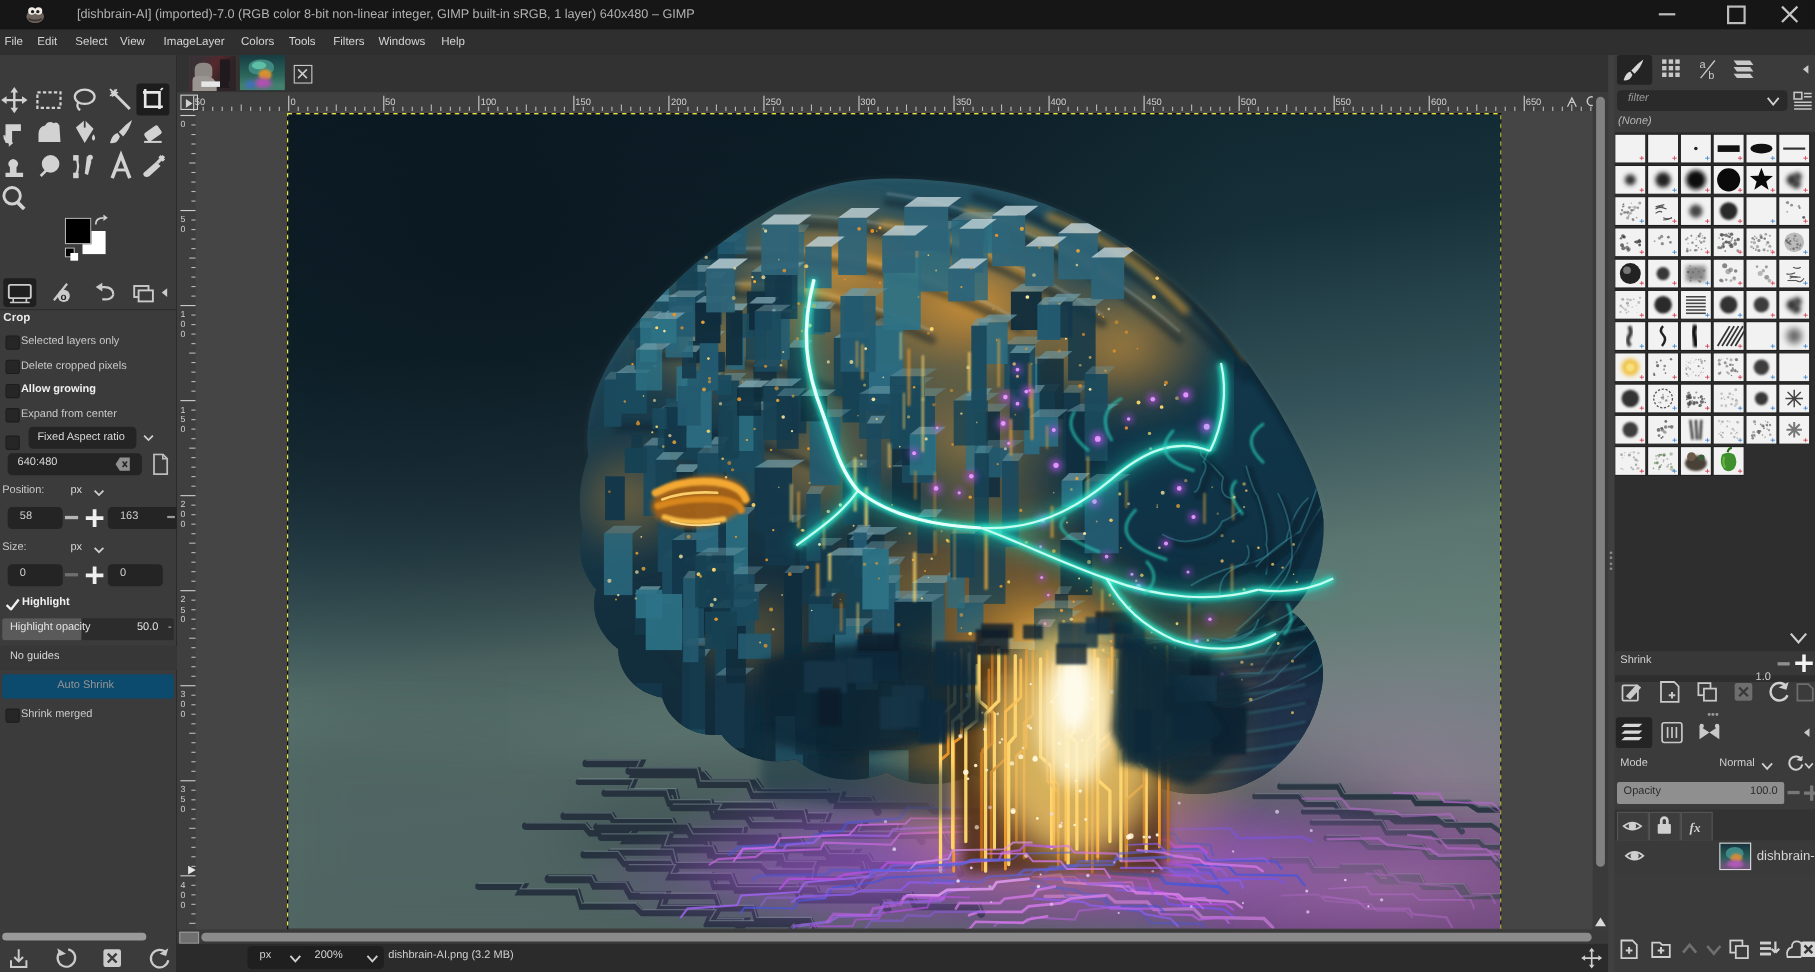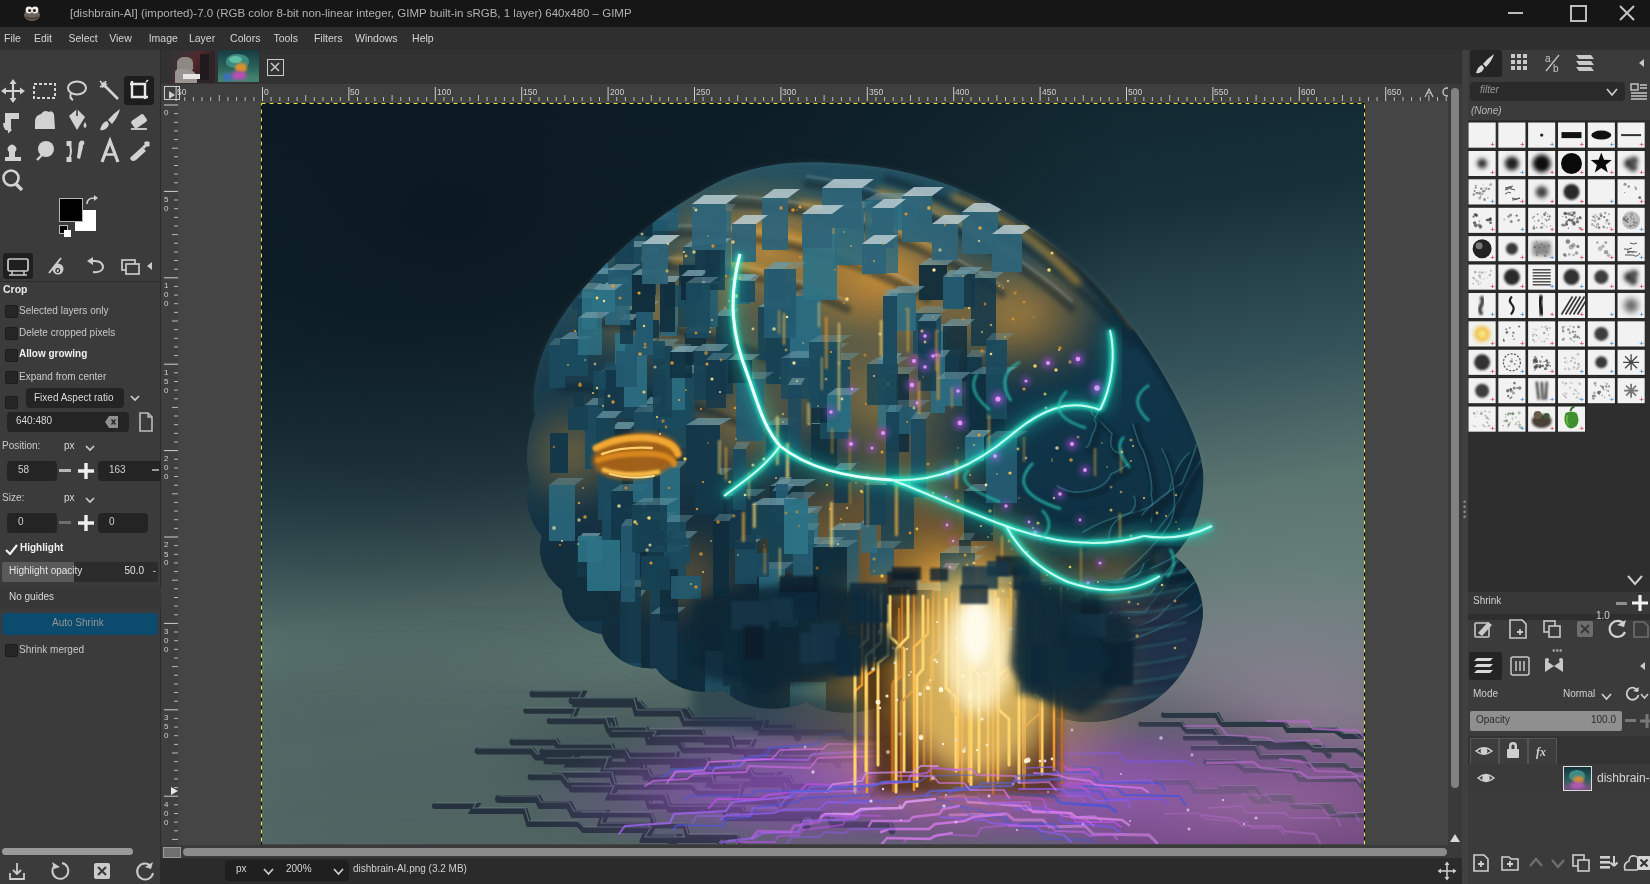--- a/index.html
+++ b/index.html
@@ -29,21 +29,21 @@
   <div class="abs" style="left:1508px;top:12px;width:15px;height:2px;background:#bdbdbd"></div>
   <div class="abs" style="left:1570px;top:5px;width:13px;height:13px;border:2px solid #bdbdbd"></div>
   <svg class="abs" style="left:1618px;top:4px" width="18" height="18" viewBox="0 0 18 18">
     <path d="M2 2 L16 16 M16 2 L2 16" stroke="#c4c4c4" stroke-width="2"></path>
   </svg>
 </div>
 
 <div id="menubar">
   <span style="margin-left:4px">File</span><span style="margin-left:13px">Edit</span>
   <span style="margin-left:12px">Select</span><span style="margin-left:11.5px">View</span>
-  <span style="margin-left:12.5px">Image</span><span style="margin-left:11px">Layer</span>
+  <span style="margin-left:12.5px">Image</span><span style="">Layer</span>
   <span style="margin-left:10.5px">Colors</span><span style="margin-left:13px">Tools</span>
   <span style="margin-left:11.5px">Filters</span><span style="margin-left:12.5px">Windows</span>
   <span style="margin-left:10px">Help</span>
 </div>
 
 <div id="toolbox">
 
   <div class="abs" style="left:124px;top:26px;width:30px;height:29px;background:#1d1d1d;border-radius:3px"></div>
   <svg class="abs" style="left:0;top:0" width="161" height="240" viewBox="0 0 161 240" fill="none" stroke="#d2d2d2" stroke-width="1.8">
 

